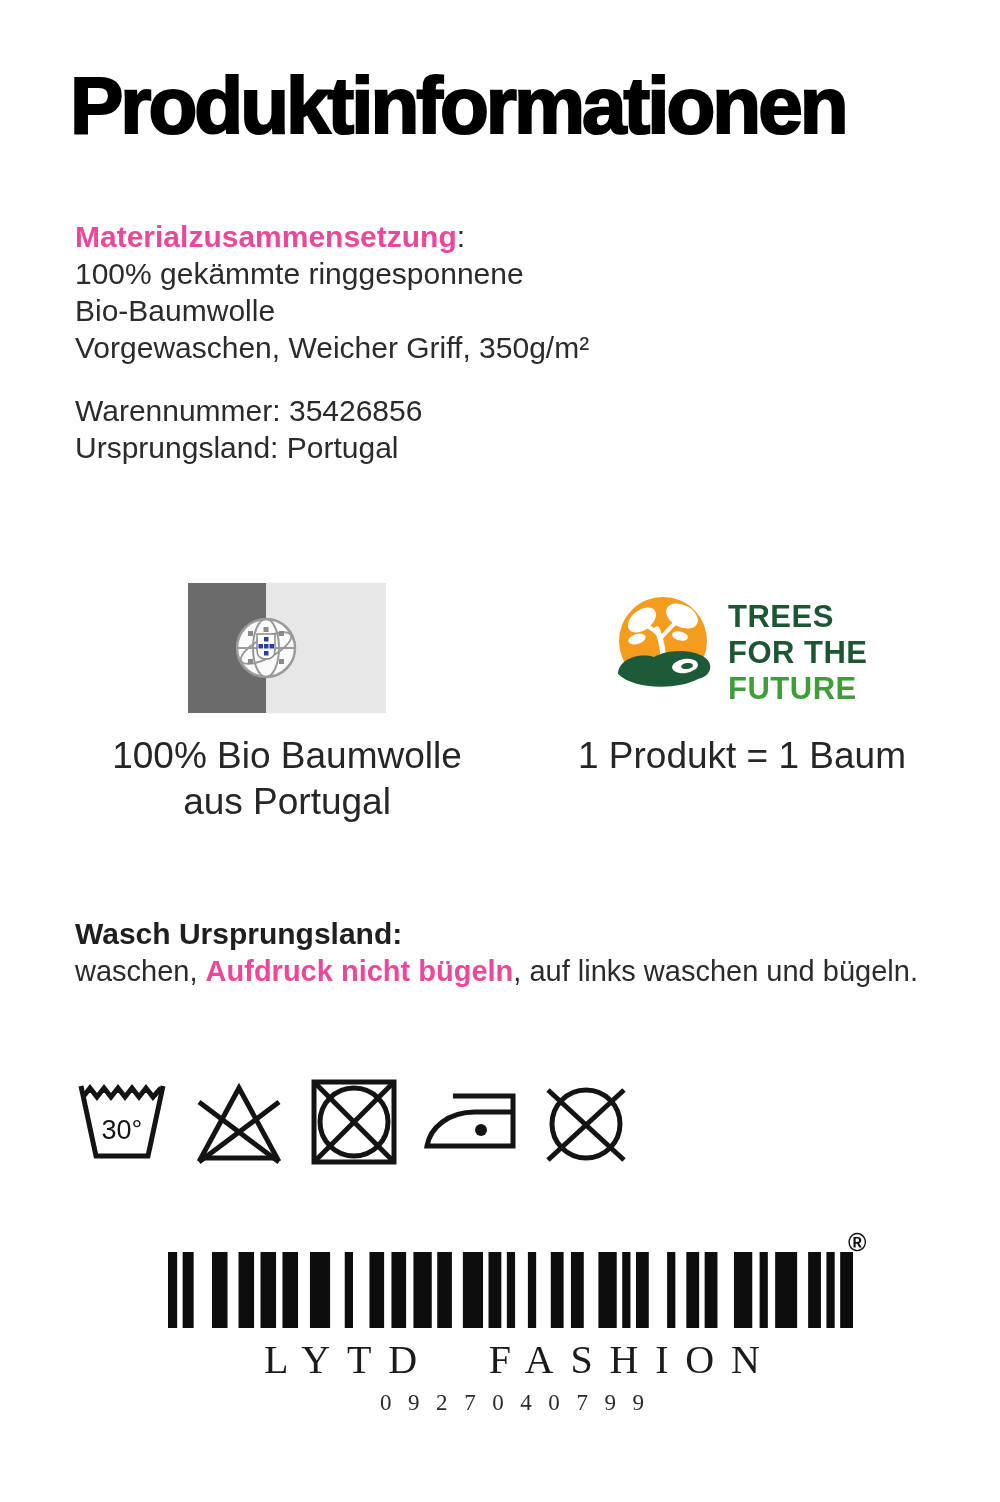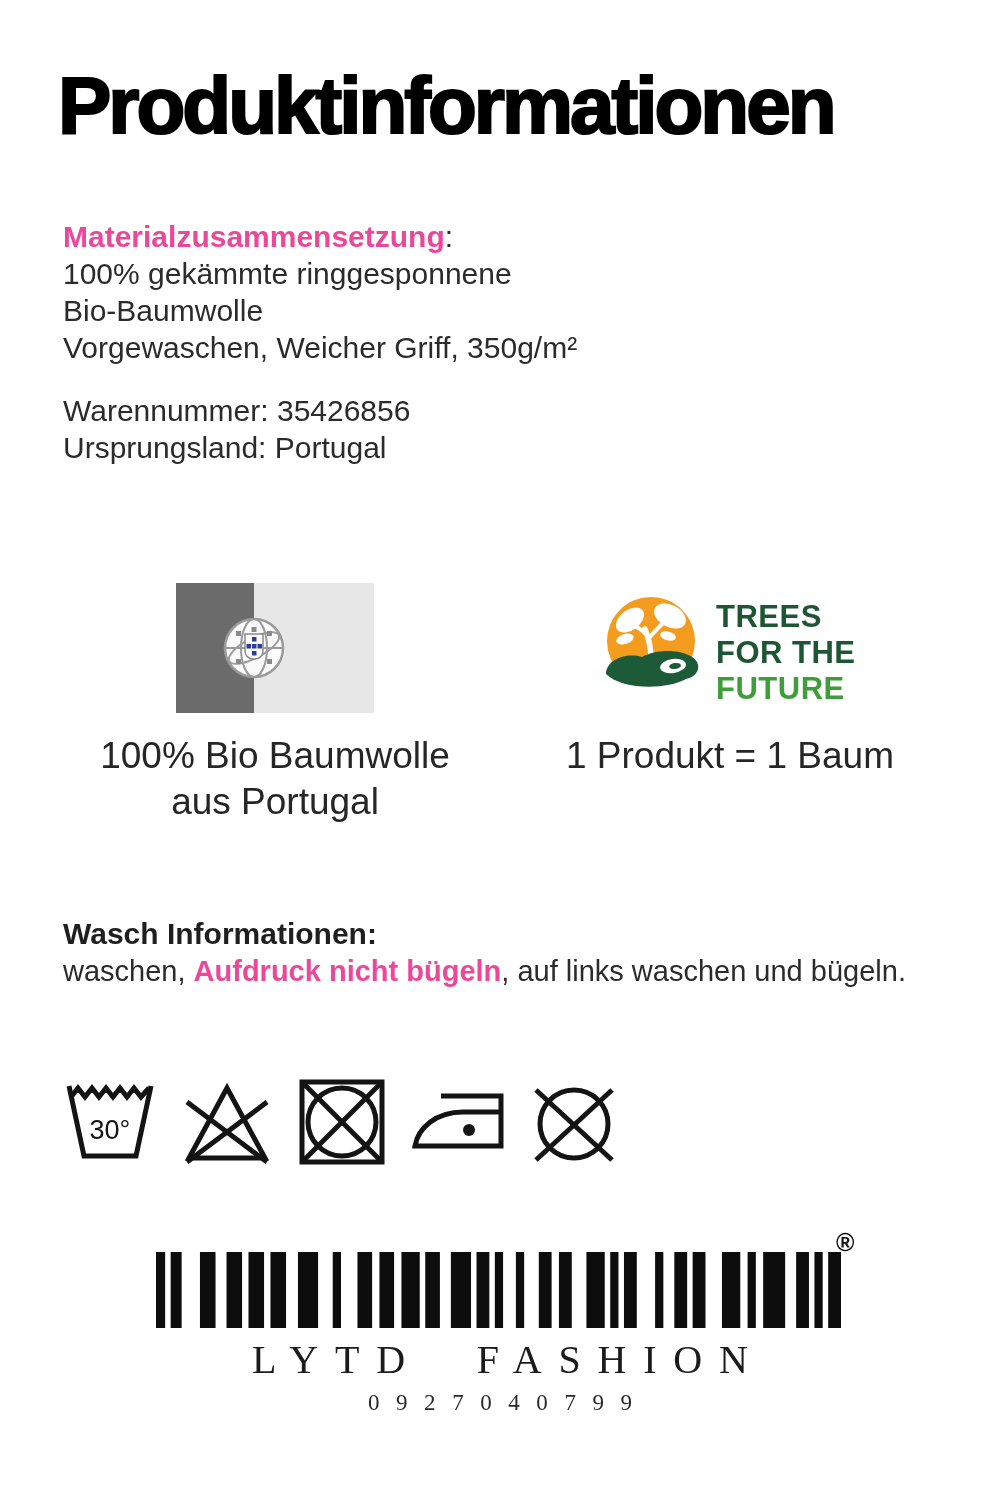--- a/index.html
+++ b/index.html
@@ -1,18 +1,18 @@
 <!DOCTYPE html>
 <html><head>
 <meta charset="utf-8">
 <style>
   html,body{margin:0;padding:0;background:#ffffff;}
   .page{
     position:relative;width:947px;height:1502px;background:#ffffff;
-    font-family:"Liberation Sans",sans-serif;color:#262626;overflow:hidden;
+    font-family:"Liberation Sans",sans-serif;color:#262626;overflow:hidden;margin-left:12px;
   }
   .title{
     position:absolute;left:58px;top:60px;margin:0;
     font-size:80px;font-weight:bold;letter-spacing:-3px;color:#000;
     -webkit-text-stroke:2.2px #000;
   }
   .block{position:absolute;left:63px;font-size:30px;line-height:37px;color:#2b2b2b;}
   .block .line{white-space:nowrap;}
   .b{font-weight:bold;color:#ec4899;}
   .material{top:218px;}
@@ -117,21 +117,21 @@
     <div class="tl-bright">FUTURE</div>
   </div>
 
   <div class="caption caption-left">
     <div>100% Bio Baumwolle</div>
     <div>aus Portugal</div>
   </div>
   <div class="caption caption-right">1 Produkt = 1 Baum</div>
 
   <div class="block wash">
-    <div class="line"><span class="wash-heading">Wasch Informationen</span><span class="wash-heading">:</span></div>
+    <div class="line"><span class="wash-heading">Wasch Ursprungsland</span><span class="wash-heading">:</span></div>
     <div class="line"><span>waschen, </span><span class="b">Aufdruck nicht bügeln</span><span>, auf links waschen und bügeln.</span></div>
   </div>
 
   <div class="symbols">
     <svg width="96" height="90" viewBox="0 0 96 90">
       <path class="sym" d="M7,10 L22,80 L74,80 L89,10"></path>
       <polyline class="sym" points="9,21 16,12 23,21 30,12 37,21 44,12 51,21 58,12 65,21 72,12 79,21 87,12"></polyline>
       <text x="48" y="63" text-anchor="middle" font-size="27" fill="#141414" font-family="Liberation Sans, sans-serif">30°</text>
     </svg>
     <svg width="96" height="90" viewBox="0 0 96 90">

